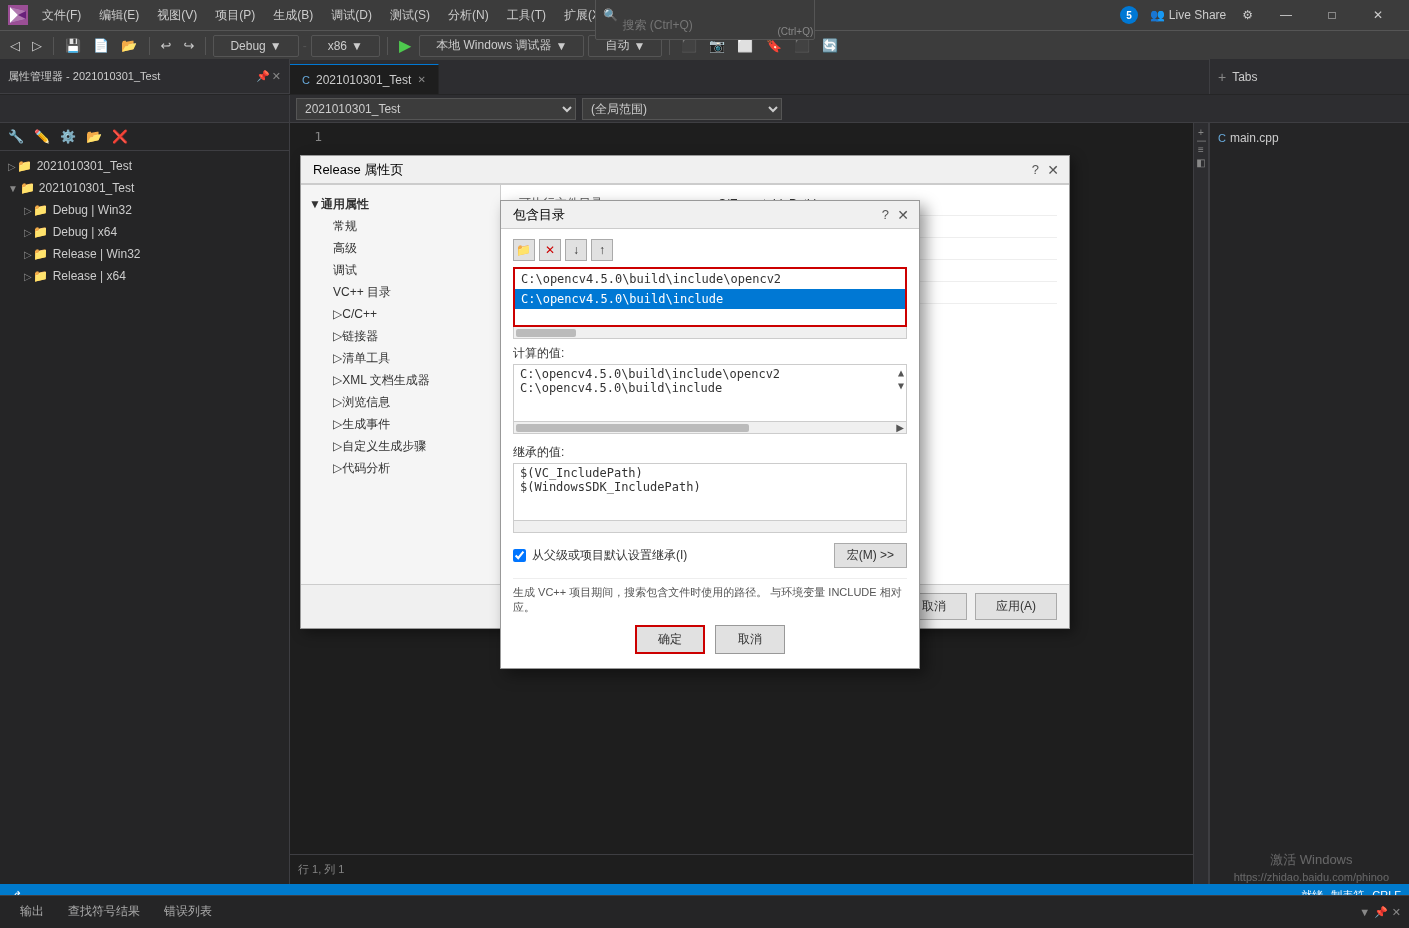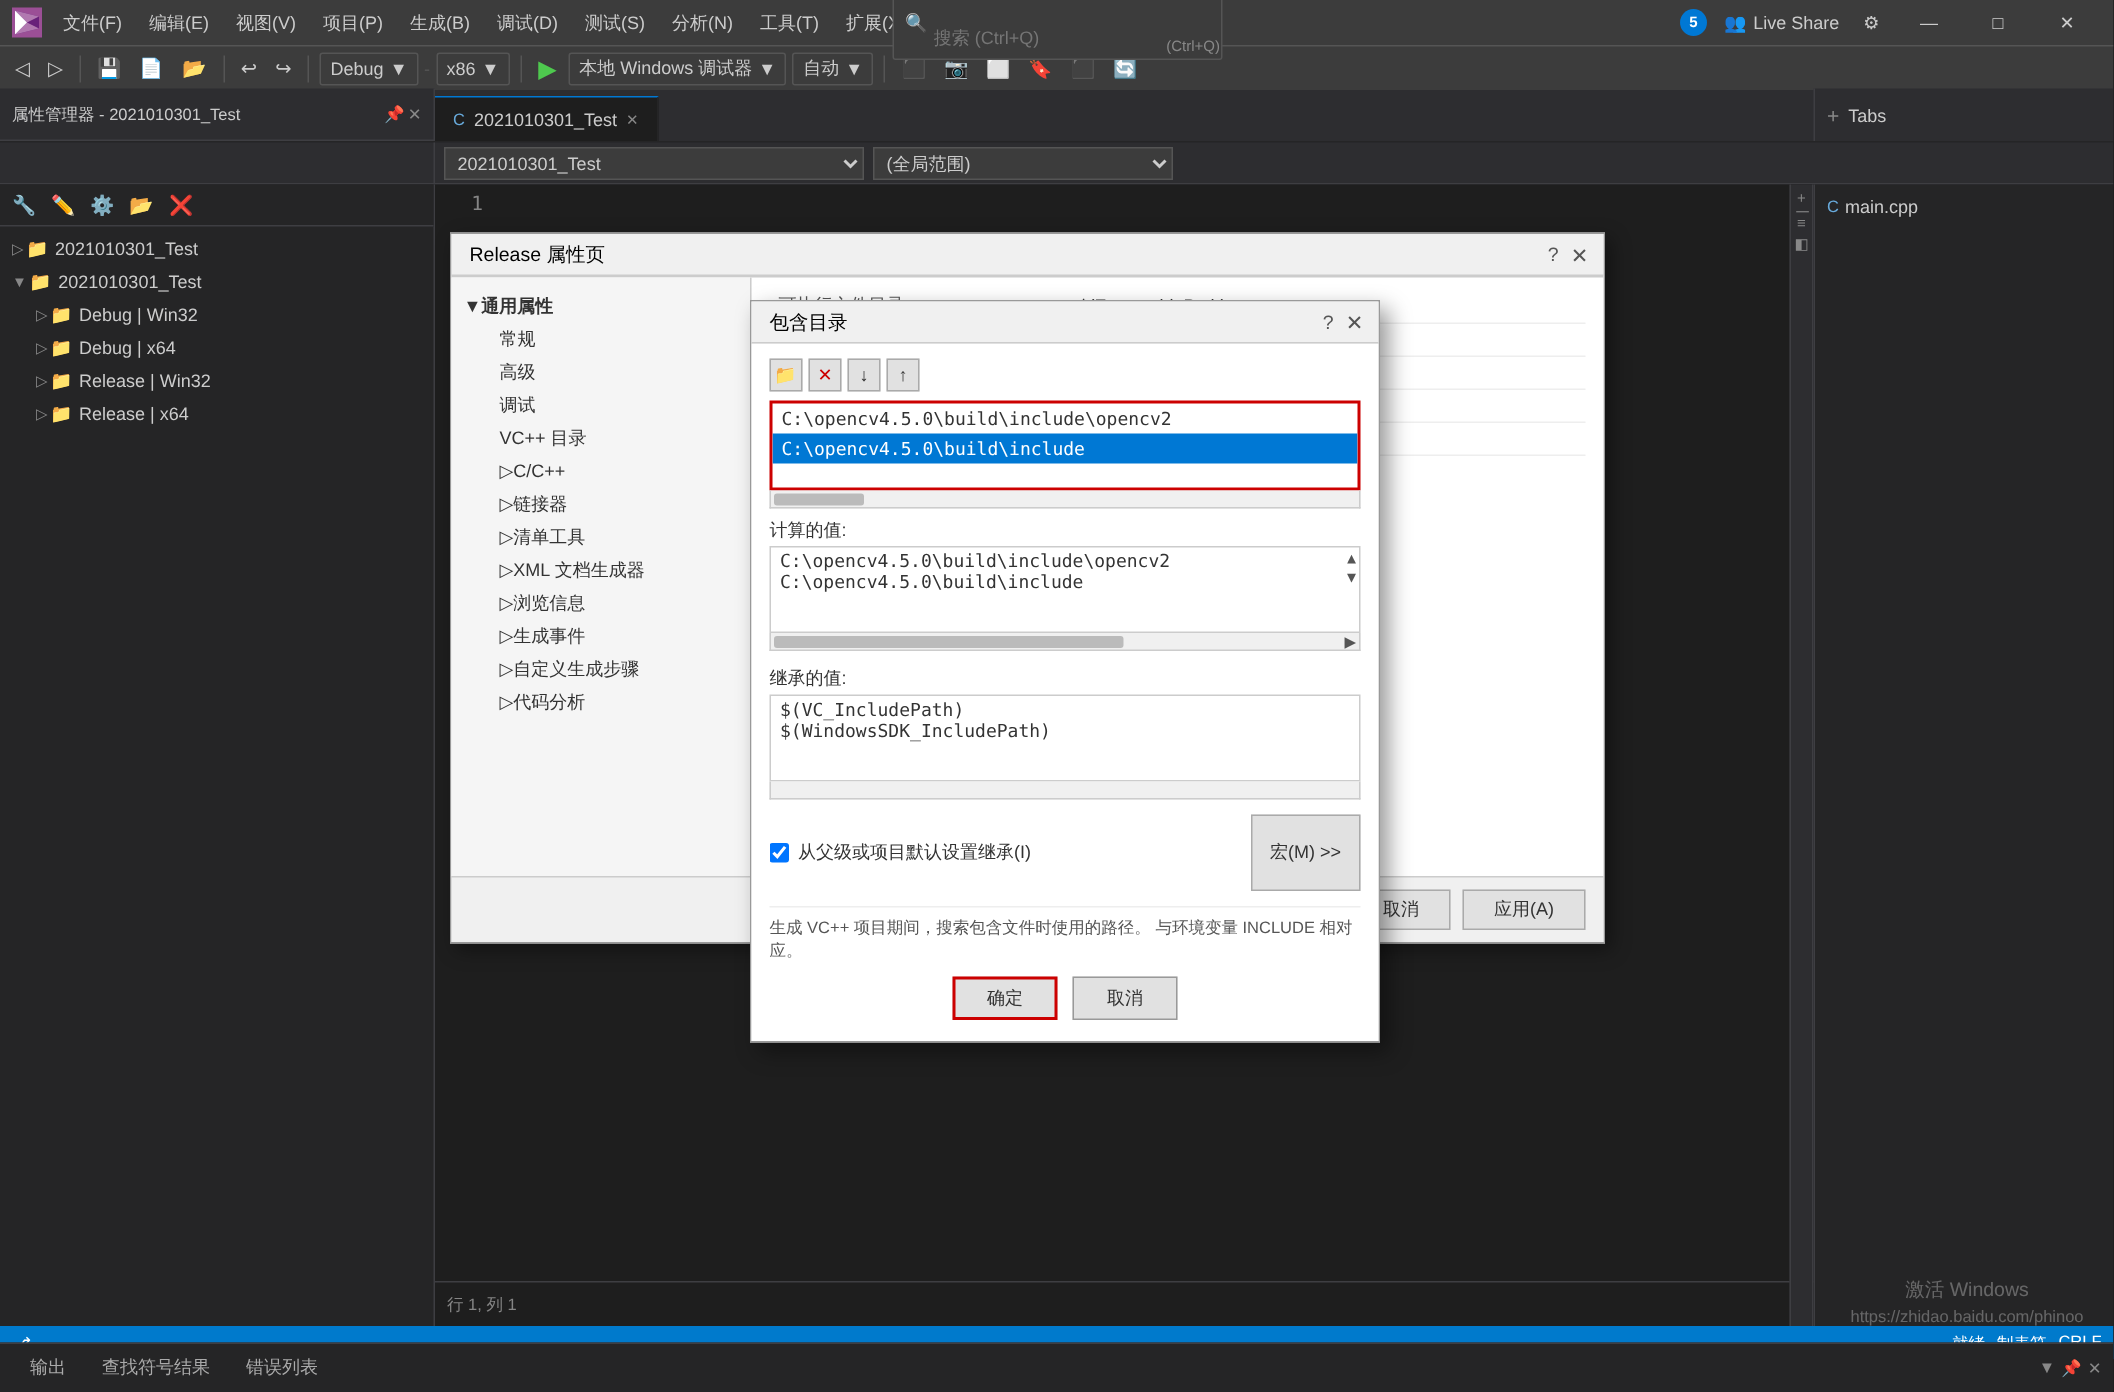--- a/index.html
+++ b/index.html
@@ -121,21 +121,21 @@
       width: 1px;
       height: 18px;
       background: #555;
       margin: 0 3px;
     }
     .toolbar-dropdown {
       display: flex;
       align-items: center;
       background: #3c3c3c;
       border: 1px solid #555;
-      padding: 2px 6px;
+      padding: 2px 16px;
       border-radius: 2px;
       cursor: pointer;
       color: #ccc;
       font-size: 12px;
       gap: 4px;
       height: 22px;
     }
     .play-btn {
       background: transparent;
       border: none;
@@ -555,21 +555,21 @@
       align-items: center;
       gap: 6px;
       padding: 6px 0;
     }
     .checkbox-row label {
       font-size: 12px;
       color: #333;
     }
     .macro-btn {
       margin-left: auto;
-      padding: 16px 12px;
+      padding: 3px 12px;
       background: #e1e1e1;
       border: 1px solid #aaa;
       font-size: 12px;
       cursor: pointer;
       color: #333;
     }
     .include-footer-desc {
       padding: 6px 0 2px;
       font-size: 11px;
       color: #555;

